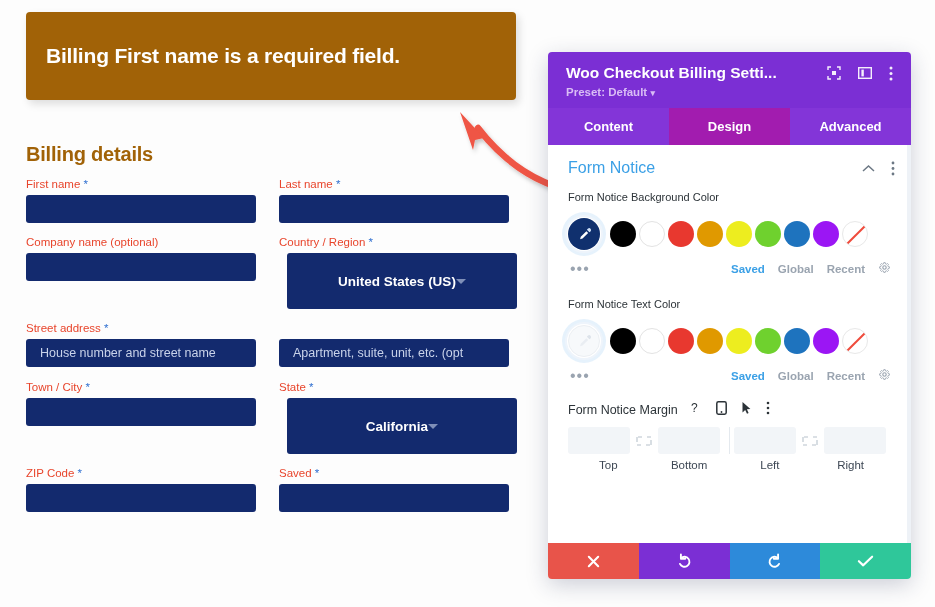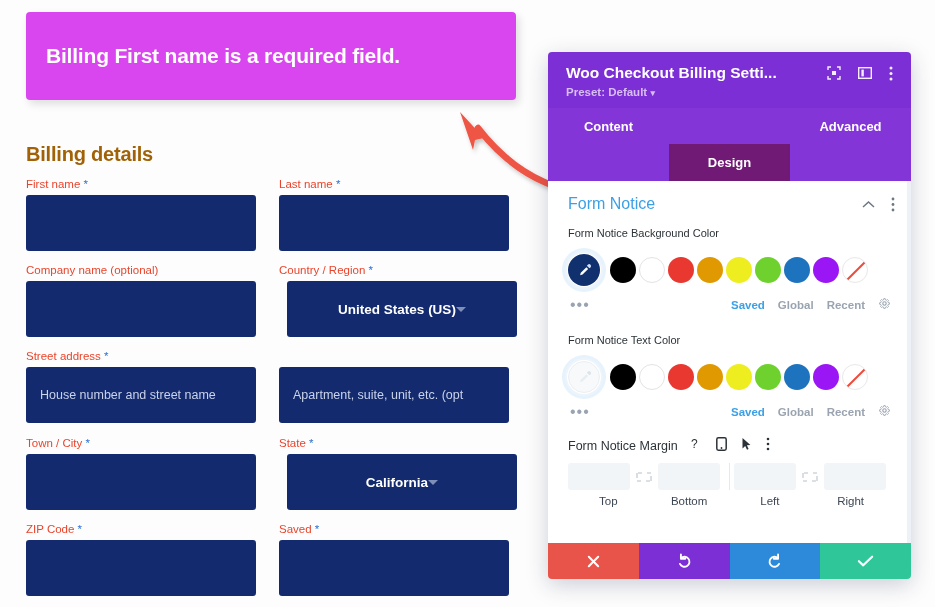--- a/index.html
+++ b/index.html
@@ -9,21 +9,21 @@
     font-family: "Liberation Sans", sans-serif;
     overflow: hidden;
   }
   #root { position: relative; width: 935px; height: 607px; background: #fdfdfd; }
 
   
   .checkout { position: absolute; left: 0; top: 0; width: 548px; height: 607px; background: #fdfdfd; }
 
   .notice {
     position: absolute; left: 26px; top: 12px; width: 490px; height: 88px;
-    background: #d946ef; border-radius: 4px;
+    background: #a16207; border-radius: 4px;
     box-shadow: 3px 4px 9px rgba(0,0,0,0.13);
     display: flex; align-items: center;
   }
   .notice-text {
     color: #ffffff; font-size: 21px; font-weight: bold;
     padding-left: 20px; letter-spacing: -0.2px;
   }
 
   .billing-title {
     position: absolute; left: 26px; top: 143px;
@@ -33,21 +33,21 @@
 
   .form-grid { position: absolute; left: 26px; top: 178px; width: 490px; }
   .f-row { display: flex; gap: 23px; }
   .f-col { width: 230px; }
   .f-label {
     font-size: 11.5px; color: #e8452c; font-weight: normal;
     margin-bottom: 5px; display: block; white-space: nowrap;
   }
   .f-label .req { color: #2f6fd0; }
   .f-input {
-    width: 230px; height: 56px; background: #132a6e;
+    width: 230px; height: 28px; background: #132a6e;
     border: none; border-radius: 3px; display: flex; align-items: center;
     padding: 0 14px; overflow: hidden;
   }
   .f-input.ph { color: #c9d3ea; font-size: 12.5px; white-space: nowrap; }
   .f-select {
     width: 230px; height: 56px; background: #132a6e;
     border-radius: 3px; display: flex; align-items: center;
     padding: 0 14px; justify-content: center; margin-left: 8px;
   }
   .f-select .val { color: #ffffff; font-size: 13.5px; font-weight: bold; }
@@ -79,21 +79,21 @@
   .panel-preset {
     color: #d9bdf5; font-size: 11.5px; margin-top: 4px; font-weight: bold;
   }
   .panel-preset .pcaret { font-size: 9px; }
 
   .tabs { display: flex; background: #8335d8; }
   .tab {
     flex: 1; text-align: center; padding: 11px 0 11px;
     color: #ffffff; font-size: 13px; font-weight: bold;
   }
-  .tab.active { background: #701a75; margin-top: 36px; }
+  .tab.active { background: #a21caf; }
 
   .panel-body { flex: 1; background: #ffffff; overflow: hidden; position: relative; }
 
   .sec-head {
     display: flex; align-items: center; padding: 14px 16px 12px 20px;
   }
   .sec-title { flex: 1; color: #3ba0e6; font-size: 16px; }
   .sec-ico { margin-left: 16px; color: #8f9ba8; display: flex; align-items: center; }
 
   .field-block { padding: 0 20px 0 20px; }

